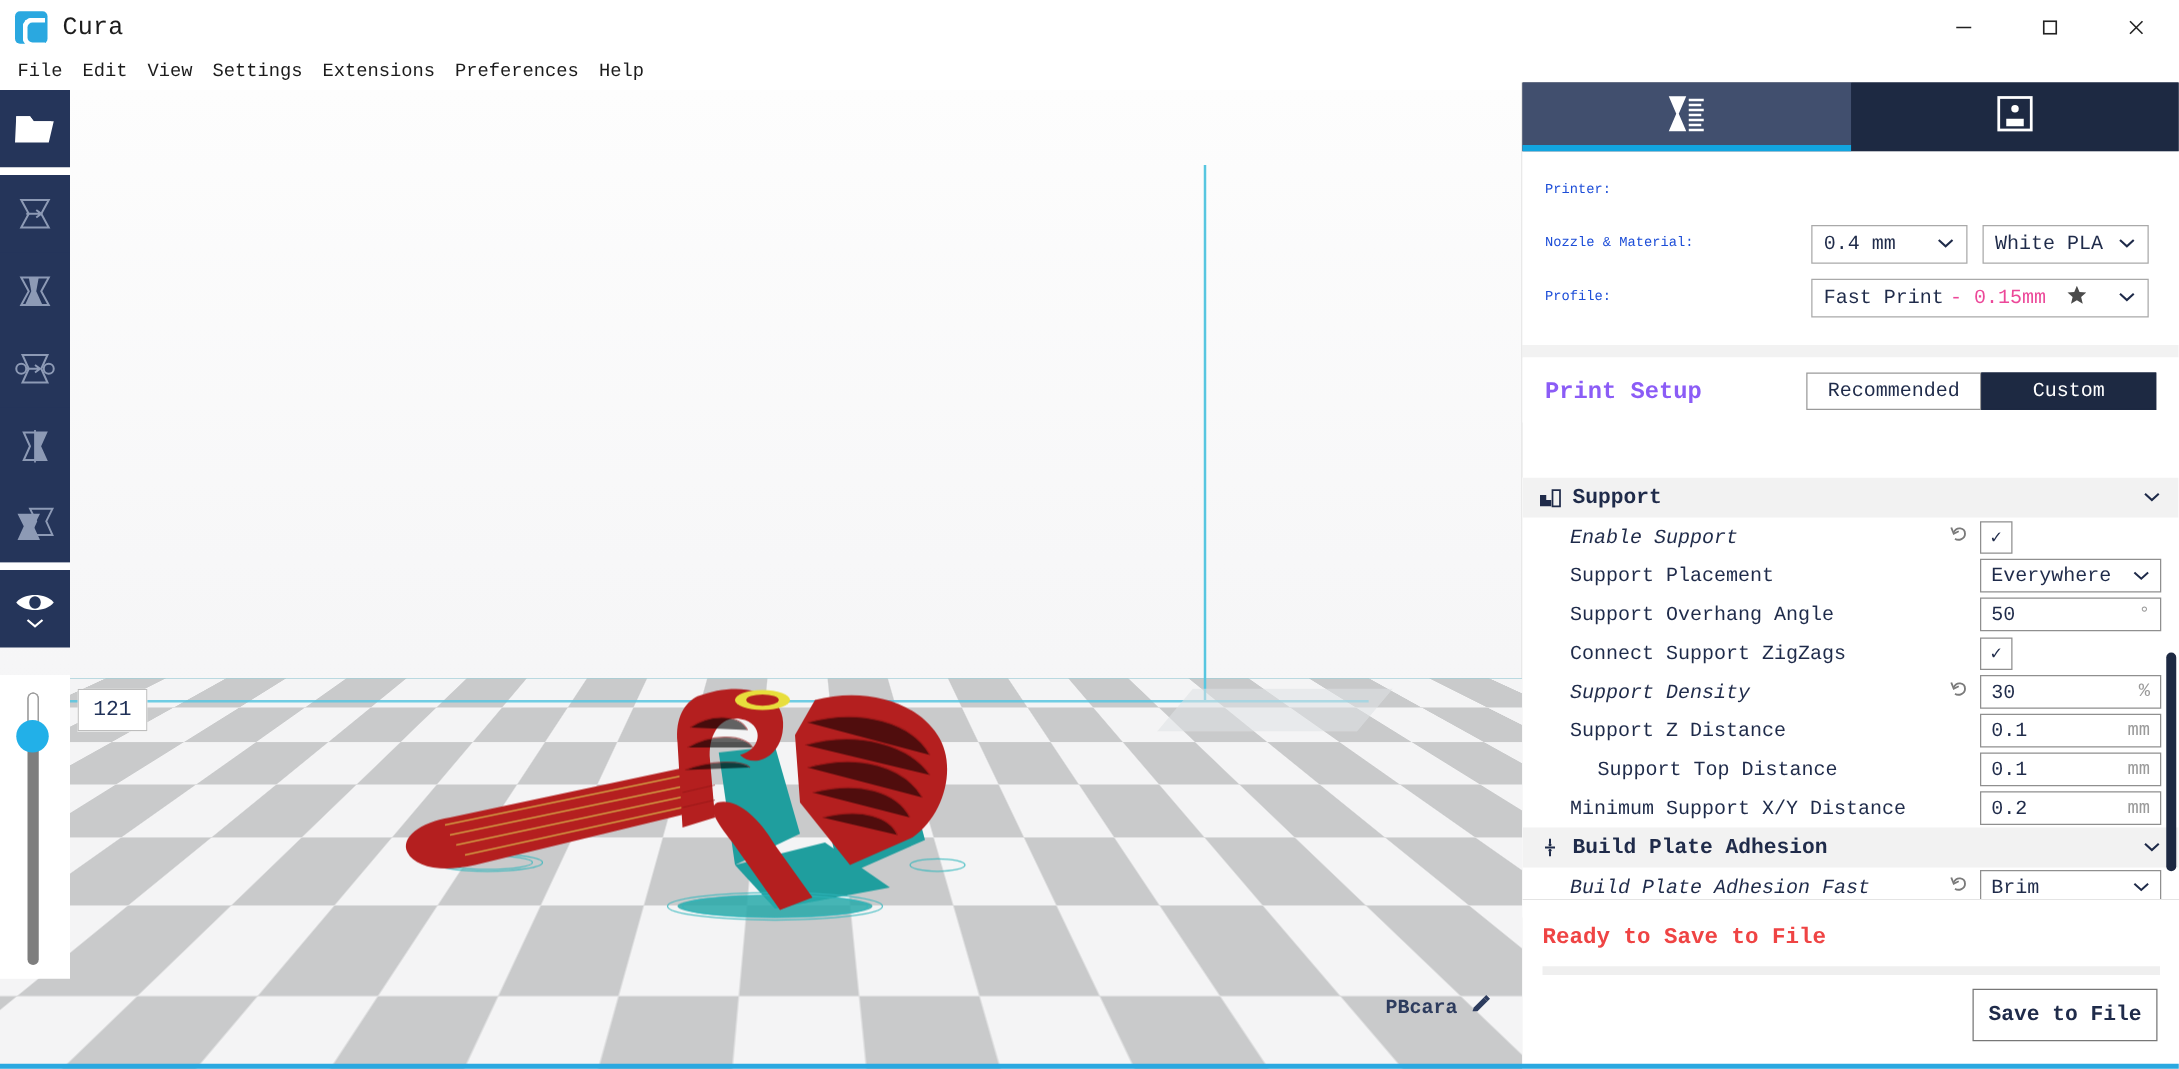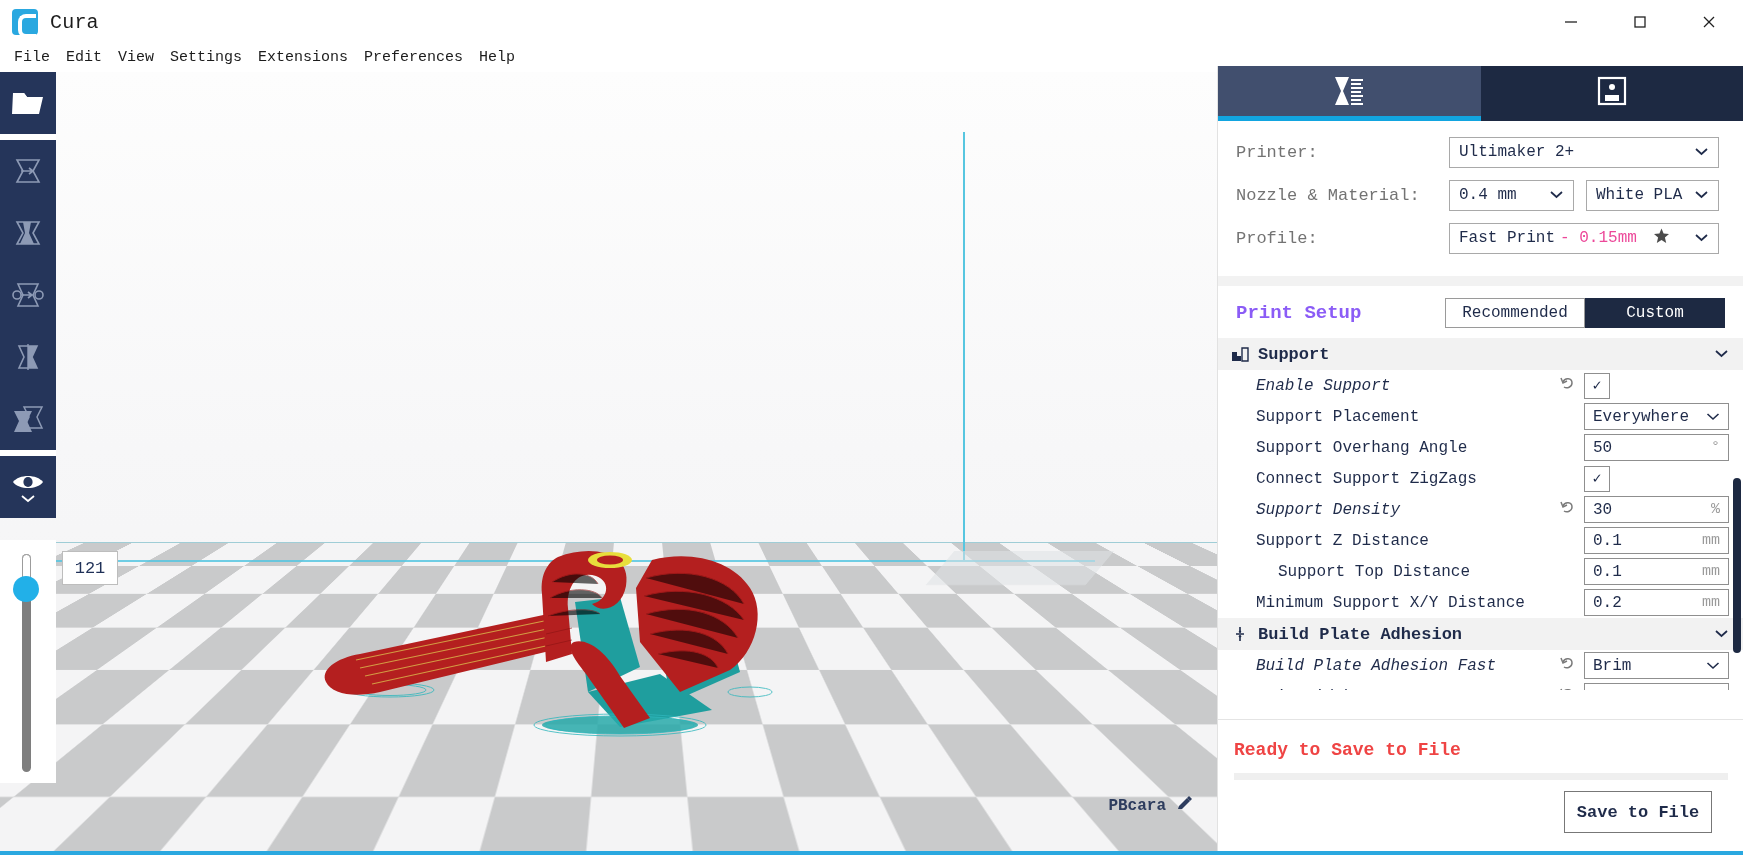--- a/index.html
+++ b/index.html
@@ -147,21 +147,21 @@
     position: relative; background: #1d2942;
   }
   .tab.active { background: #414f6e; }
   .tab.active::after {
     content: ""; position: absolute; left: 0; right: 0; bottom: 0; height: 5px;
     background: #12a5e0;
   }
 
   .machine-box { background: #fff; padding: 16px 18px 10px 18px; }
   .mrow { display: flex; align-items: center; margin-bottom: 13px; height: 30px; }
-  .mlabel { width: 213px; font-size: 17px; color: #737373; }
+  .mlabel { width: 213px; font-size: 11px; color: #1d4ed8; }
   .ctrl {
     height: 31px; border: 1px solid #a9a9a9; background: #fff;
     display: flex; align-items: center; padding: 0 9px;
     font-size: 16px; color: #1f2b4a; position: relative;
   }
   .ctrl .caret { margin-left: auto; }
   .ctrl-printer { width: 270px; }
   .ctrl-nozzle { width: 125px; }
   .ctrl-material { width: 133px; margin-left: 12px; }
   .ctrl-profile { width: 270px; }
@@ -176,21 +176,21 @@
   .setup-title { font-size: 19px; font-weight: bold; color: #8b5cf6; }
   .mode-toggle { margin-left: auto; display: flex; height: 30px; }
   .mode-btn {
     width: 140px; display: flex; align-items: center; justify-content: center;
     font-size: 16px; border: 1px solid #9a9a9a; color: #1f2b4a; background: #fff;
   }
   .mode-btn.active { background: #1d2942; color: #fff; border-color: #1d2942; }
 
   
   .settings {
-    position: relative; height: 352px; overflow: hidden; background: #fff;
+    position: relative; height: 352px; overflow: hidden; background: #fff; margin-top: 44px;
   }
   .sgroup {
     display: flex; align-items: center; height: 32px; background: #f2f2f2;
     padding-left: 12px; padding-right: 14px;
   }
   .sgroup .gicon { width: 22px; margin-right: 6px; display: flex; }
   .sgroup .gtitle { font-size: 17px; font-weight: bold; color: #1f2b4a; }
   .sgroup .gcaret { margin-left: auto; }
   .srow { display: flex; align-items: center; height: 31px; padding-left: 38px; padding-right: 14px; }
   .srow.indent { padding-left: 60px; }
@@ -221,21 +221,21 @@
   }
   .ready-text {
     position: absolute; left: 16px; top: 20px;
     font-size: 18px; font-weight: bold; color: #ef4444;
   }
   .progress-rail {
     position: absolute; left: 16px; top: 53px; width: 494px; height: 7px;
     background: #efefef;
   }
   .save-btn {
-    position: absolute; right: 32px; bottom: 22px; width: 148px; height: 42px;
+    position: absolute; right: 18px; bottom: 22px; width: 148px; height: 42px;
     border: 1px solid #777; background: #fff;
     display: flex; align-items: center; justify-content: center;
     font-size: 17px; font-weight: bold; color: #1f2b4a;
   }
   .bottom-line {
     position: absolute; left: 0; bottom: 0; width: 1743px; height: 4px; background: #2aa8e0;
   }
 </style>
 </head>
 <body>
@@ -442,28 +442,20 @@
             <path d="M9,20 L23,20 L23,26 L9,26 Z" fill="#ffffff"></path>
             <circle cx="16" cy="12" r="3" fill="#ffffff"></circle>
           </svg>
         </span>
       </div>
     </div>
 
     <div class="machine-box">
       <div class="mrow">
         <div class="mlabel">Printer:</div>
-        <div class="ctrl ctrl-printer">
-          <span>Ultimaker 2+</span>
-          <span class="caret">
-            <svg width="15" height="9" viewBox="0 0 15 9">
-                <path d="M2,2 L7.5,7 L13,2" fill="none" stroke="#1f2b4a" stroke-width="1.7"></path>
-              </svg>
-          </span>
-        </div>
       </div>
       <div class="mrow">
         <div class="mlabel">Nozzle &amp; Material:</div>
         <div class="ctrl ctrl-nozzle">
           <span>0.4 mm</span>
           <span class="caret">
             <svg width="15" height="9" viewBox="0 0 15 9">
                 <path d="M2,2 L7.5,7 L13,2" fill="none" stroke="#1f2b4a" stroke-width="1.7"></path>
               </svg>
           </span>

